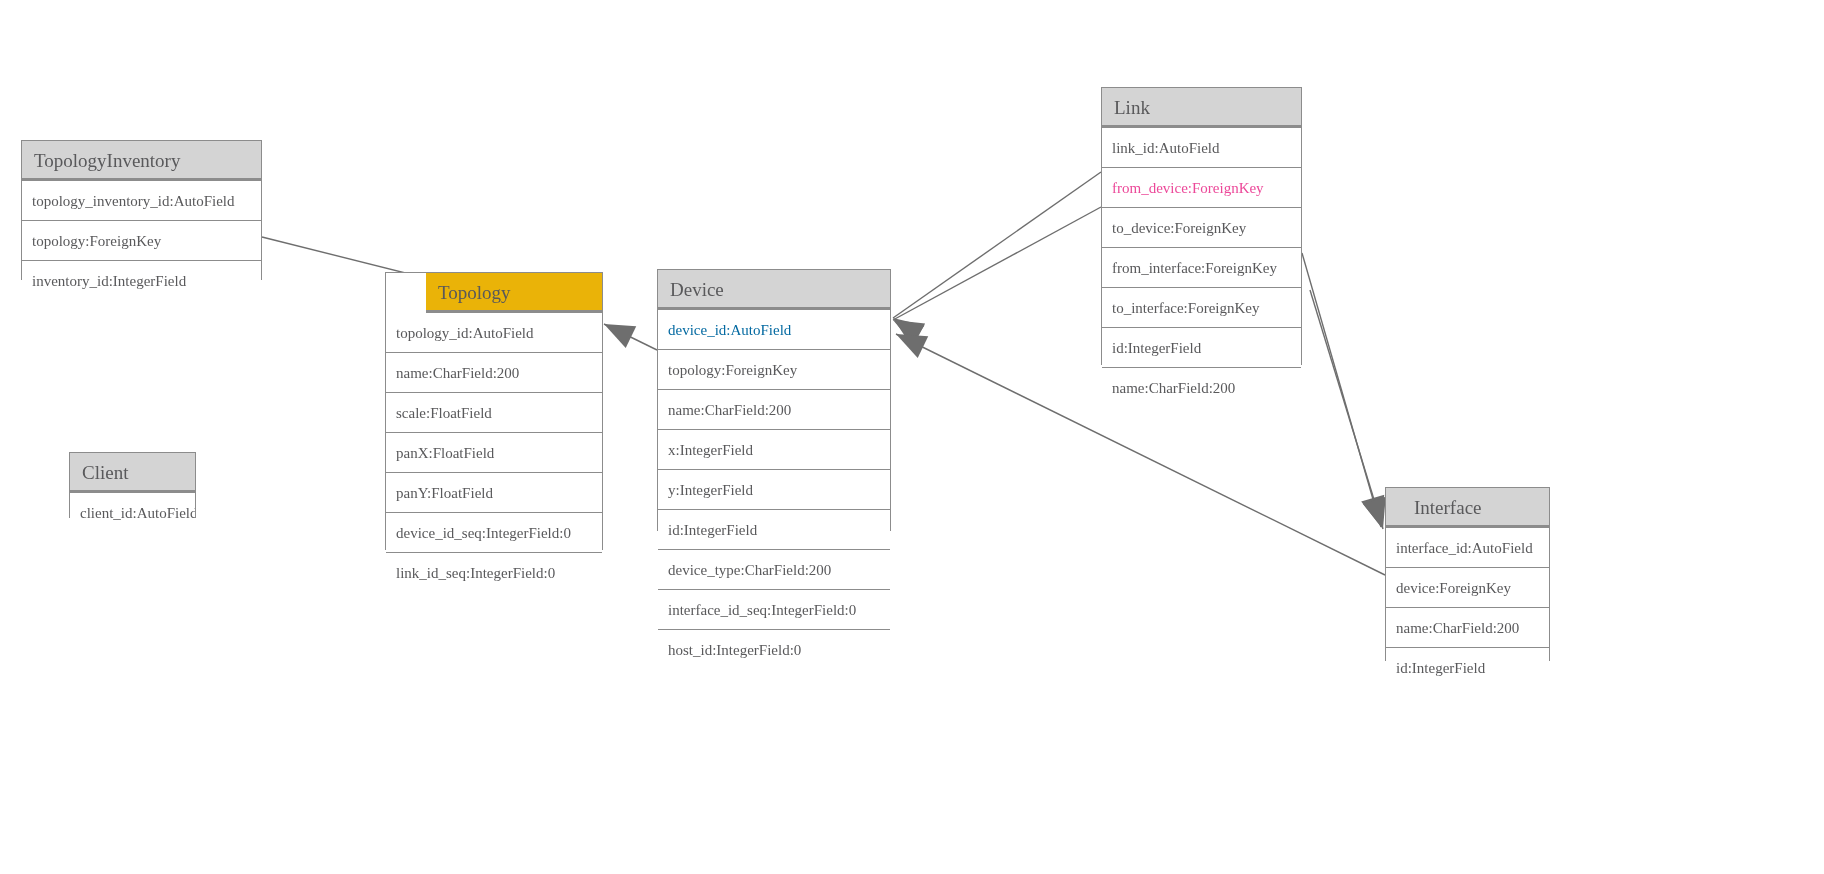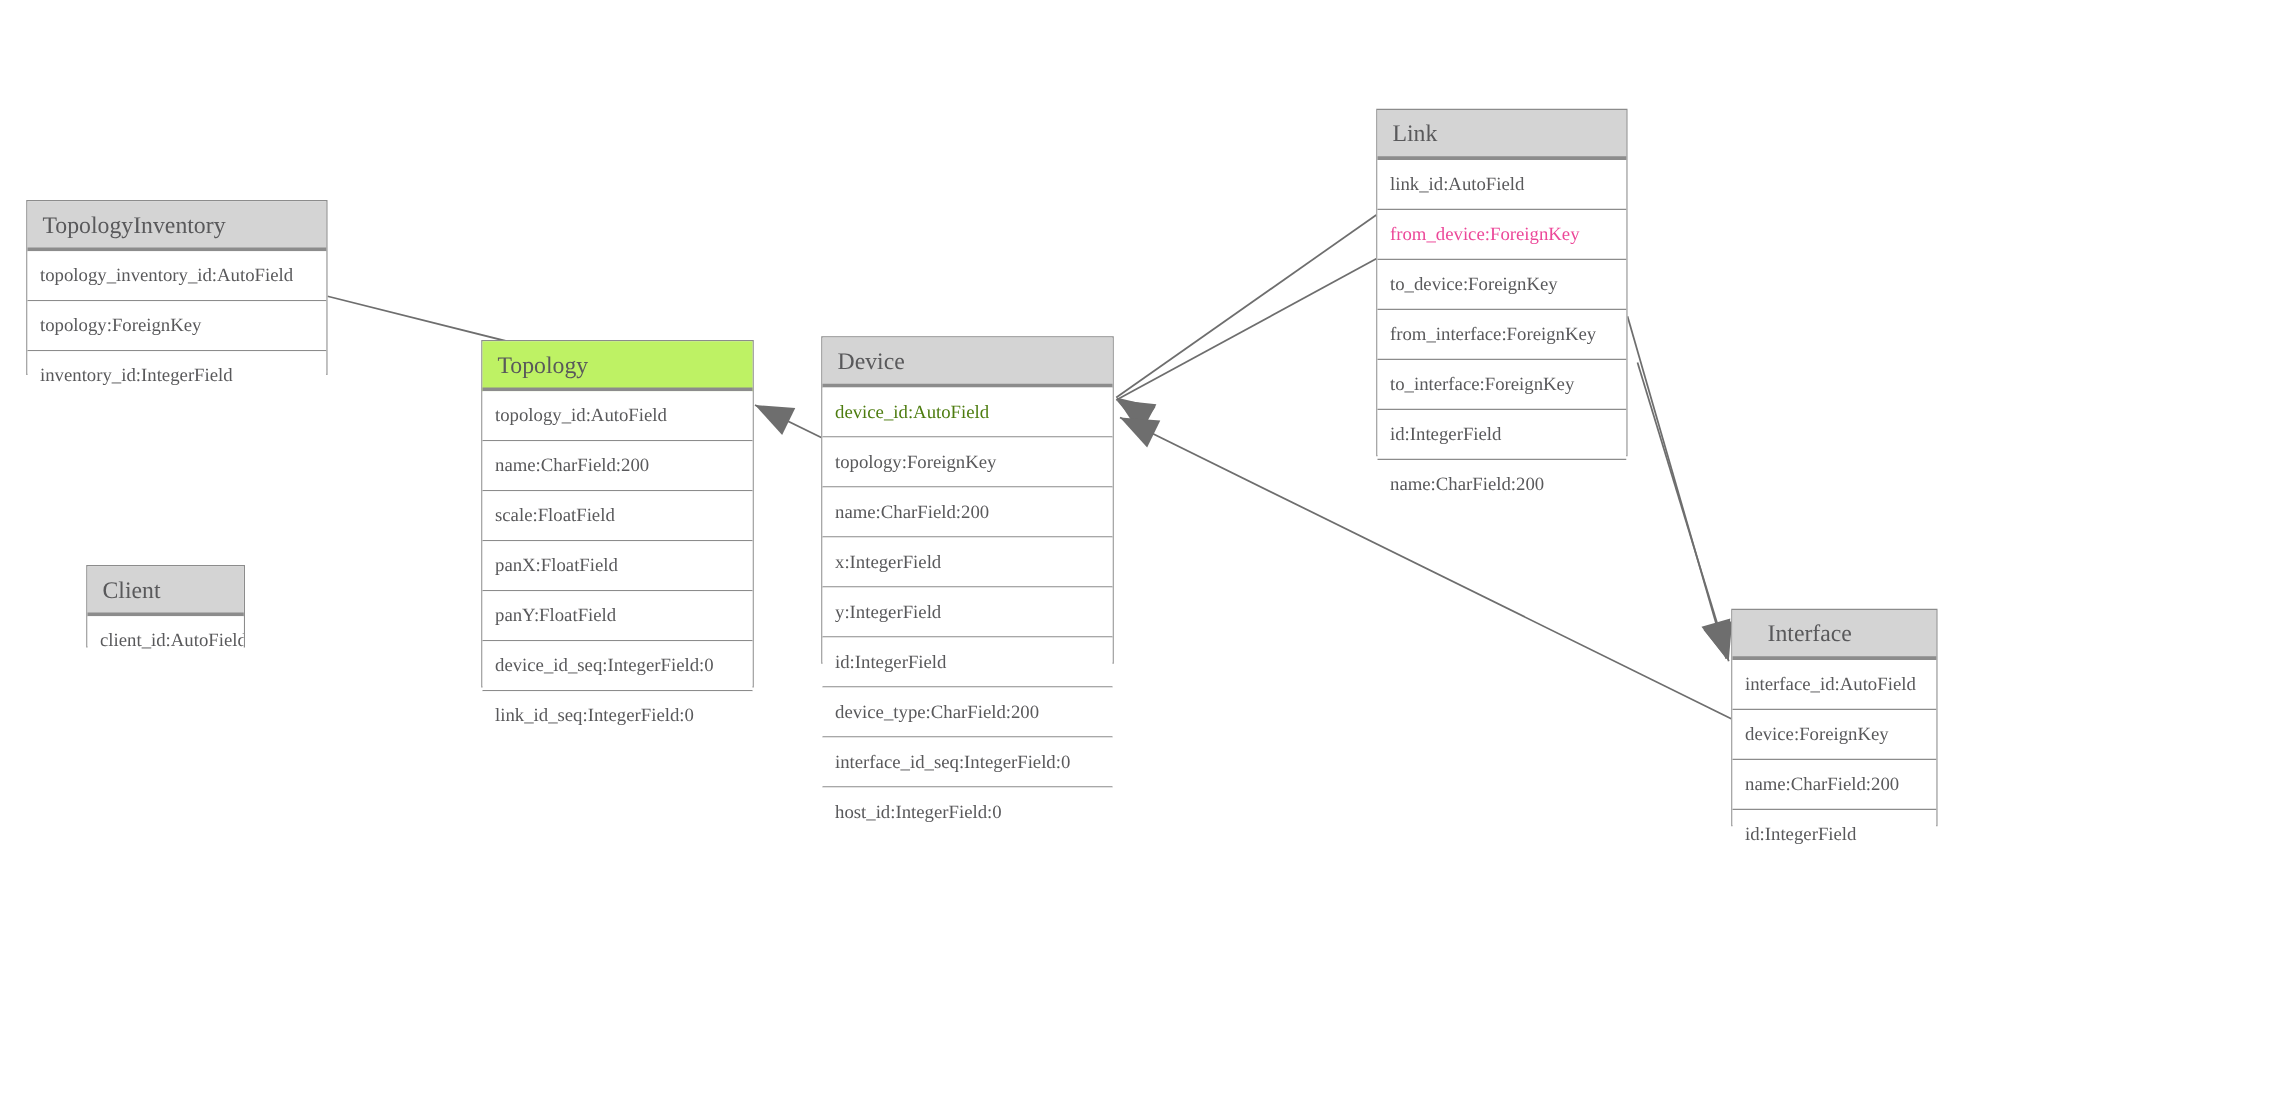--- a/index.html
+++ b/index.html
@@ -91,50 +91,50 @@
         <path d="M 1302,253 L 1381,527" stroke="#6e6e6e" stroke-width="1.4" fill="none"></path>
         <polygon points="0,0 -30,-12 -30,12" fill="#6e6e6e" transform="translate(1381,527) rotate(74)"></polygon>
       </g>
       <g>
         <path d="M 1310,290 L 1383,529" stroke="#6e6e6e" stroke-width="1.4" fill="none"></path>
         <polygon points="0,0 -30,-12 -30,12" fill="#6e6e6e" transform="translate(1383,529) rotate(73)"></polygon>
       </g>
     </svg>
 
   <div id="entities">
-      <div class="entity" style="left: 21px; top: 140px; width: 241px; height: 140px; background: rgb(255, 255, 255); border-color: rgb(140, 140, 140); margin-top: 20px;">
+      <div class="entity" style="left: 21px; top: 140px; width: 241px; height: 140px; background: rgb(255, 255, 255); border-color: rgb(140, 140, 140);">
         <div class="entity-title" style="background: rgb(212, 212, 212); color: rgb(89, 89, 91); border-bottom-color: rgb(140, 140, 140);">TopologyInventory</div>
         <div class="entity-rows">
           <div class="entity-row" style="color: rgb(89, 89, 91); border-bottom-color: rgb(140, 140, 140);">topology_inventory_id:AutoField</div>
           <div class="entity-row" style="color: rgb(89, 89, 91); border-bottom-color: rgb(140, 140, 140);">topology:ForeignKey</div>
           <div class="entity-row" style="color: rgb(89, 89, 91); border-bottom-color: rgb(140, 140, 140);">inventory_id:IntegerField</div>
         </div>
       </div>
       <div class="entity" style="left: 69px; top: 452px; width: 127px; height: 66px; background: rgb(255, 255, 255); border-color: rgb(140, 140, 140);">
         <div class="entity-title" style="background: rgb(212, 212, 212); color: rgb(89, 89, 91); border-bottom-color: rgb(140, 140, 140);">Client</div>
         <div class="entity-rows">
           <div class="entity-row" style="color: rgb(89, 89, 91); border-bottom-color: rgb(140, 140, 140);">client_id:AutoField</div>
         </div>
       </div>
       <div class="entity" style="left: 385px; top: 272px; width: 218px; height: 278px; background: rgb(255, 255, 255); border-color: rgb(140, 140, 140);">
-        <div class="entity-title" style="background: #bef264; color: rgb(89, 89, 91); border-bottom-color: rgb(140, 140, 140);">Topology</div>
+        <div class="entity-title" style="background: #eab308; color: rgb(89, 89, 91); border-bottom-color: rgb(140, 140, 140); margin-left: 40px;">Topology</div>
         <div class="entity-rows">
           <div class="entity-row" style="color: rgb(89, 89, 91); border-bottom-color: rgb(140, 140, 140);">topology_id:AutoField</div>
           <div class="entity-row" style="color: rgb(89, 89, 91); border-bottom-color: rgb(140, 140, 140);">name:CharField:200</div>
           <div class="entity-row" style="color: rgb(89, 89, 91); border-bottom-color: rgb(140, 140, 140);">scale:FloatField</div>
           <div class="entity-row" style="color: rgb(89, 89, 91); border-bottom-color: rgb(140, 140, 140);">panX:FloatField</div>
           <div class="entity-row" style="color: rgb(89, 89, 91); border-bottom-color: rgb(140, 140, 140);">panY:FloatField</div>
           <div class="entity-row" style="color: rgb(89, 89, 91); border-bottom-color: rgb(140, 140, 140);">device_id_seq:IntegerField:0</div>
           <div class="entity-row" style="color: rgb(89, 89, 91); border-bottom-color: rgb(140, 140, 140);">link_id_seq:IntegerField:0</div>
         </div>
       </div>
       <div class="entity" style="left: 657px; top: 269px; width: 234px; height: 262px; background: rgb(255, 255, 255); border-color: rgb(140, 140, 140);">
         <div class="entity-title" style="background: rgb(212, 212, 212); color: rgb(89, 89, 91); border-bottom-color: rgb(140, 140, 140);">Device</div>
         <div class="entity-rows">
-          <div class="entity-row" style="color: #4d7c0f; border-bottom-color: rgb(140, 140, 140);">device_id:AutoField</div>
+          <div class="entity-row" style="color: #0369a1; border-bottom-color: rgb(140, 140, 140);">device_id:AutoField</div>
           <div class="entity-row" style="color: rgb(89, 89, 91); border-bottom-color: rgb(140, 140, 140);">topology:ForeignKey</div>
           <div class="entity-row" style="color: rgb(89, 89, 91); border-bottom-color: rgb(140, 140, 140);">name:CharField:200</div>
           <div class="entity-row" style="color: rgb(89, 89, 91); border-bottom-color: rgb(140, 140, 140);">x:IntegerField</div>
           <div class="entity-row" style="color: rgb(89, 89, 91); border-bottom-color: rgb(140, 140, 140);">y:IntegerField</div>
           <div class="entity-row" style="color: rgb(89, 89, 91); border-bottom-color: rgb(140, 140, 140);">id:IntegerField</div>
           <div class="entity-row" style="color: rgb(89, 89, 91); border-bottom-color: rgb(140, 140, 140);">device_type:CharField:200</div>
           <div class="entity-row" style="color: rgb(89, 89, 91); border-bottom-color: rgb(140, 140, 140);">interface_id_seq:IntegerField:0</div>
           <div class="entity-row" style="color: rgb(89, 89, 91); border-bottom-color: rgb(140, 140, 140);">host_id:IntegerField:0</div>
         </div>
       </div>

